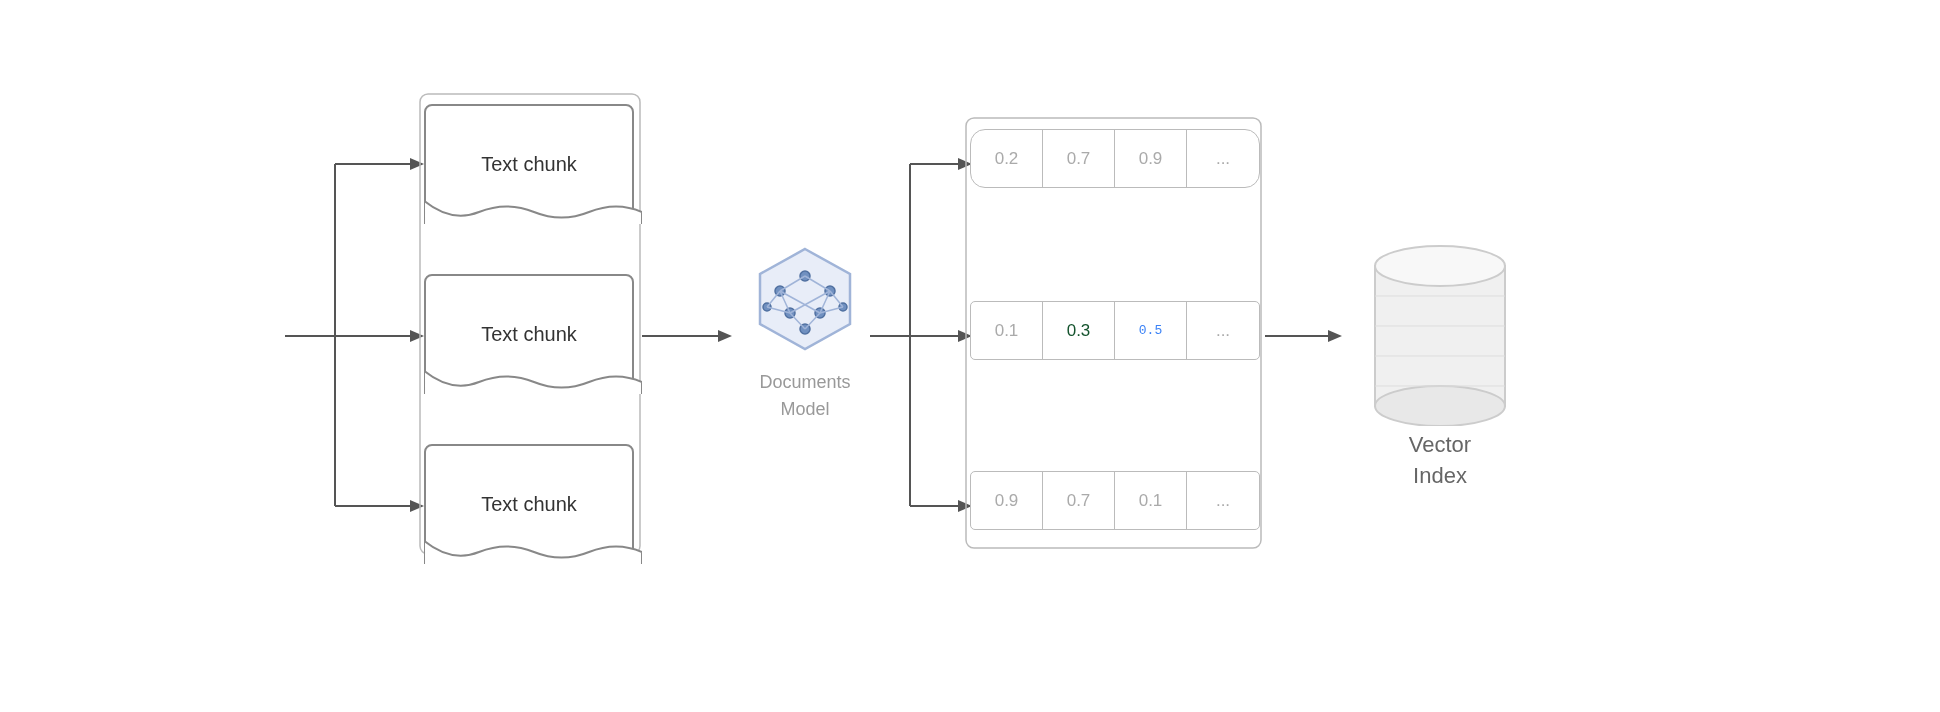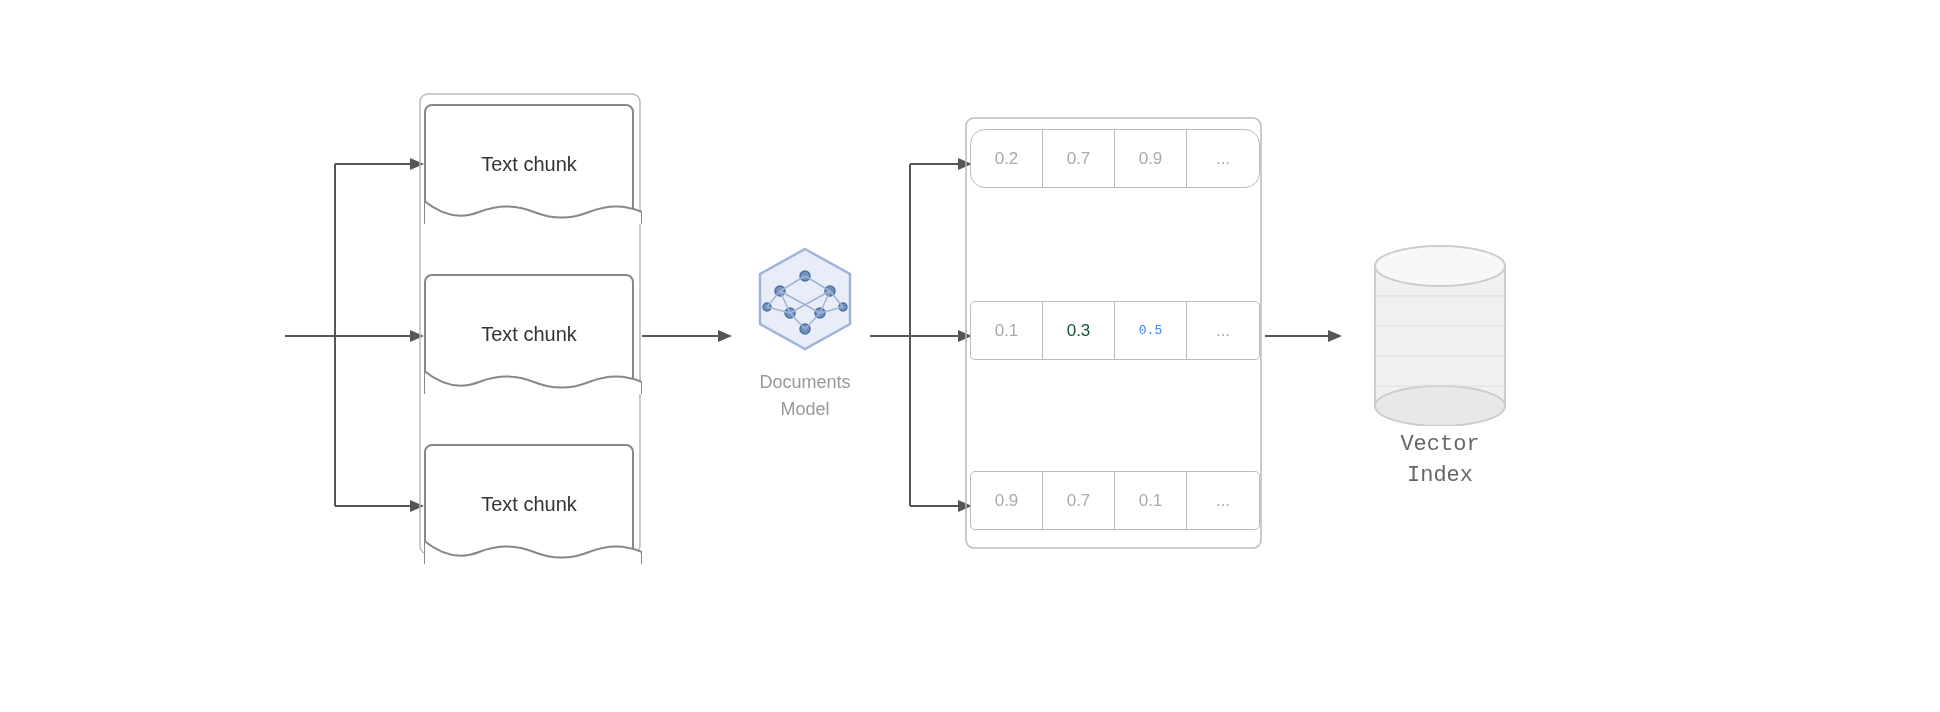--- a/index.html
+++ b/index.html
@@ -157,18 +157,18 @@
 
       <ellipse cx="80" cy="40" rx="65" ry="20" fill="#f8f8f8" stroke="#ccc" stroke-width="2"></ellipse>
 
       <ellipse cx="80" cy="180" rx="65" ry="20" fill="#e8e8e8" stroke="#ccc" stroke-width="2"></ellipse>
 
       <line x1="15" y1="70" x2="145" y2="70" stroke="#ddd" stroke-width="1"></line>
       <line x1="15" y1="100" x2="145" y2="100" stroke="#ddd" stroke-width="1"></line>
       <line x1="15" y1="130" x2="145" y2="130" stroke="#ddd" stroke-width="1"></line>
       <line x1="15" y1="160" x2="145" y2="160" stroke="#ddd" stroke-width="1"></line>
     </svg>
-    <div style="font-size:22px;color:#666;text-align:center;margin-top:4px;line-height:1.4;font-family:Liberation Mono, monospace;">
+    <div style="font-size:22px;color:#666;text-align:center;margin-top:4px;line-height:1.4;">
       <span style="white-space:pre-line;">Vector
 Index</span>
     </div>
   </div>
 </div>
 
 </body></html>

